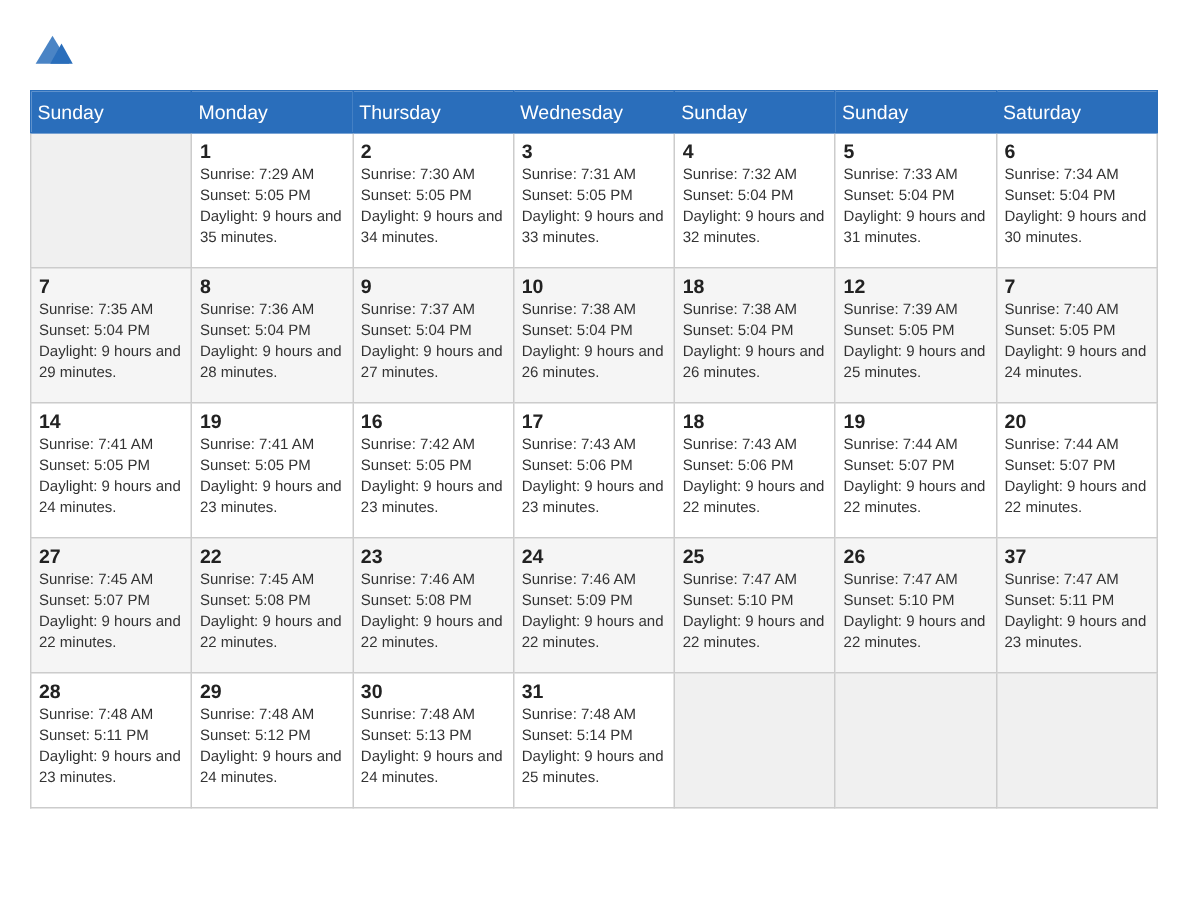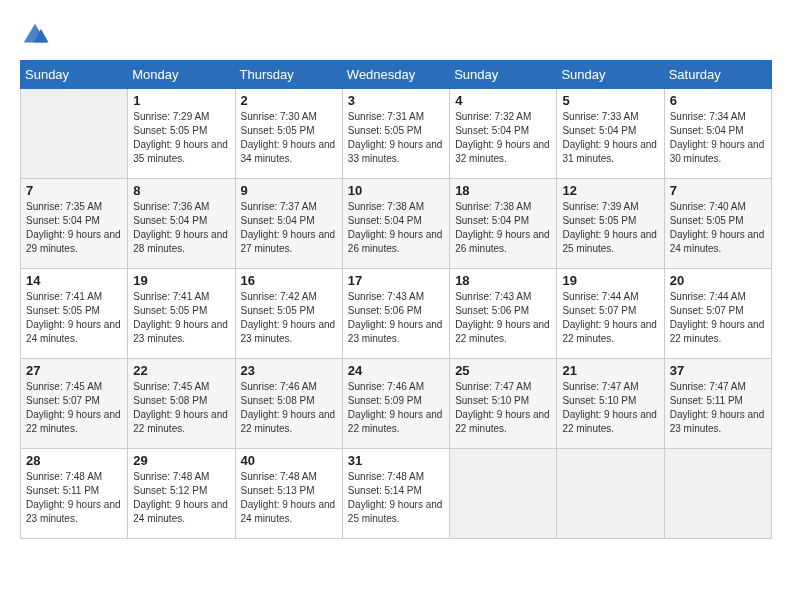--- a/index.html
+++ b/index.html
@@ -219,39 +219,39 @@
         </td>
         <td>
           <span class="day-number">24</span>
           <div class="day-info">Sunrise: 7:46 AM<br>Sunset: 5:09 PM<br>Daylight: 9 hours and 22 minutes.</div>
         </td>
         <td>
           <span class="day-number">25</span>
           <div class="day-info">Sunrise: 7:47 AM<br>Sunset: 5:10 PM<br>Daylight: 9 hours and 22 minutes.</div>
         </td>
         <td>
-          <span class="day-number">21</span>
+          <span class="day-number">26</span>
           <div class="day-info">Sunrise: 7:47 AM<br>Sunset: 5:10 PM<br>Daylight: 9 hours and 22 minutes.</div>
         </td>
         <td>
           <span class="day-number">37</span>
           <div class="day-info">Sunrise: 7:47 AM<br>Sunset: 5:11 PM<br>Daylight: 9 hours and 23 minutes.</div>
         </td>
       </tr>
       <tr>
         <td>
           <span class="day-number">28</span>
           <div class="day-info">Sunrise: 7:48 AM<br>Sunset: 5:11 PM<br>Daylight: 9 hours and 23 minutes.</div>
         </td>
         <td>
           <span class="day-number">29</span>
           <div class="day-info">Sunrise: 7:48 AM<br>Sunset: 5:12 PM<br>Daylight: 9 hours and 24 minutes.</div>
         </td>
         <td>
-          <span class="day-number">40</span>
+          <span class="day-number">30</span>
           <div class="day-info">Sunrise: 7:48 AM<br>Sunset: 5:13 PM<br>Daylight: 9 hours and 24 minutes.</div>
         </td>
         <td>
           <span class="day-number">31</span>
           <div class="day-info">Sunrise: 7:48 AM<br>Sunset: 5:14 PM<br>Daylight: 9 hours and 25 minutes.</div>
         </td>
         <td class="empty-cell"></td>
         <td class="empty-cell"></td>
         <td class="empty-cell"></td>
       </tr>

